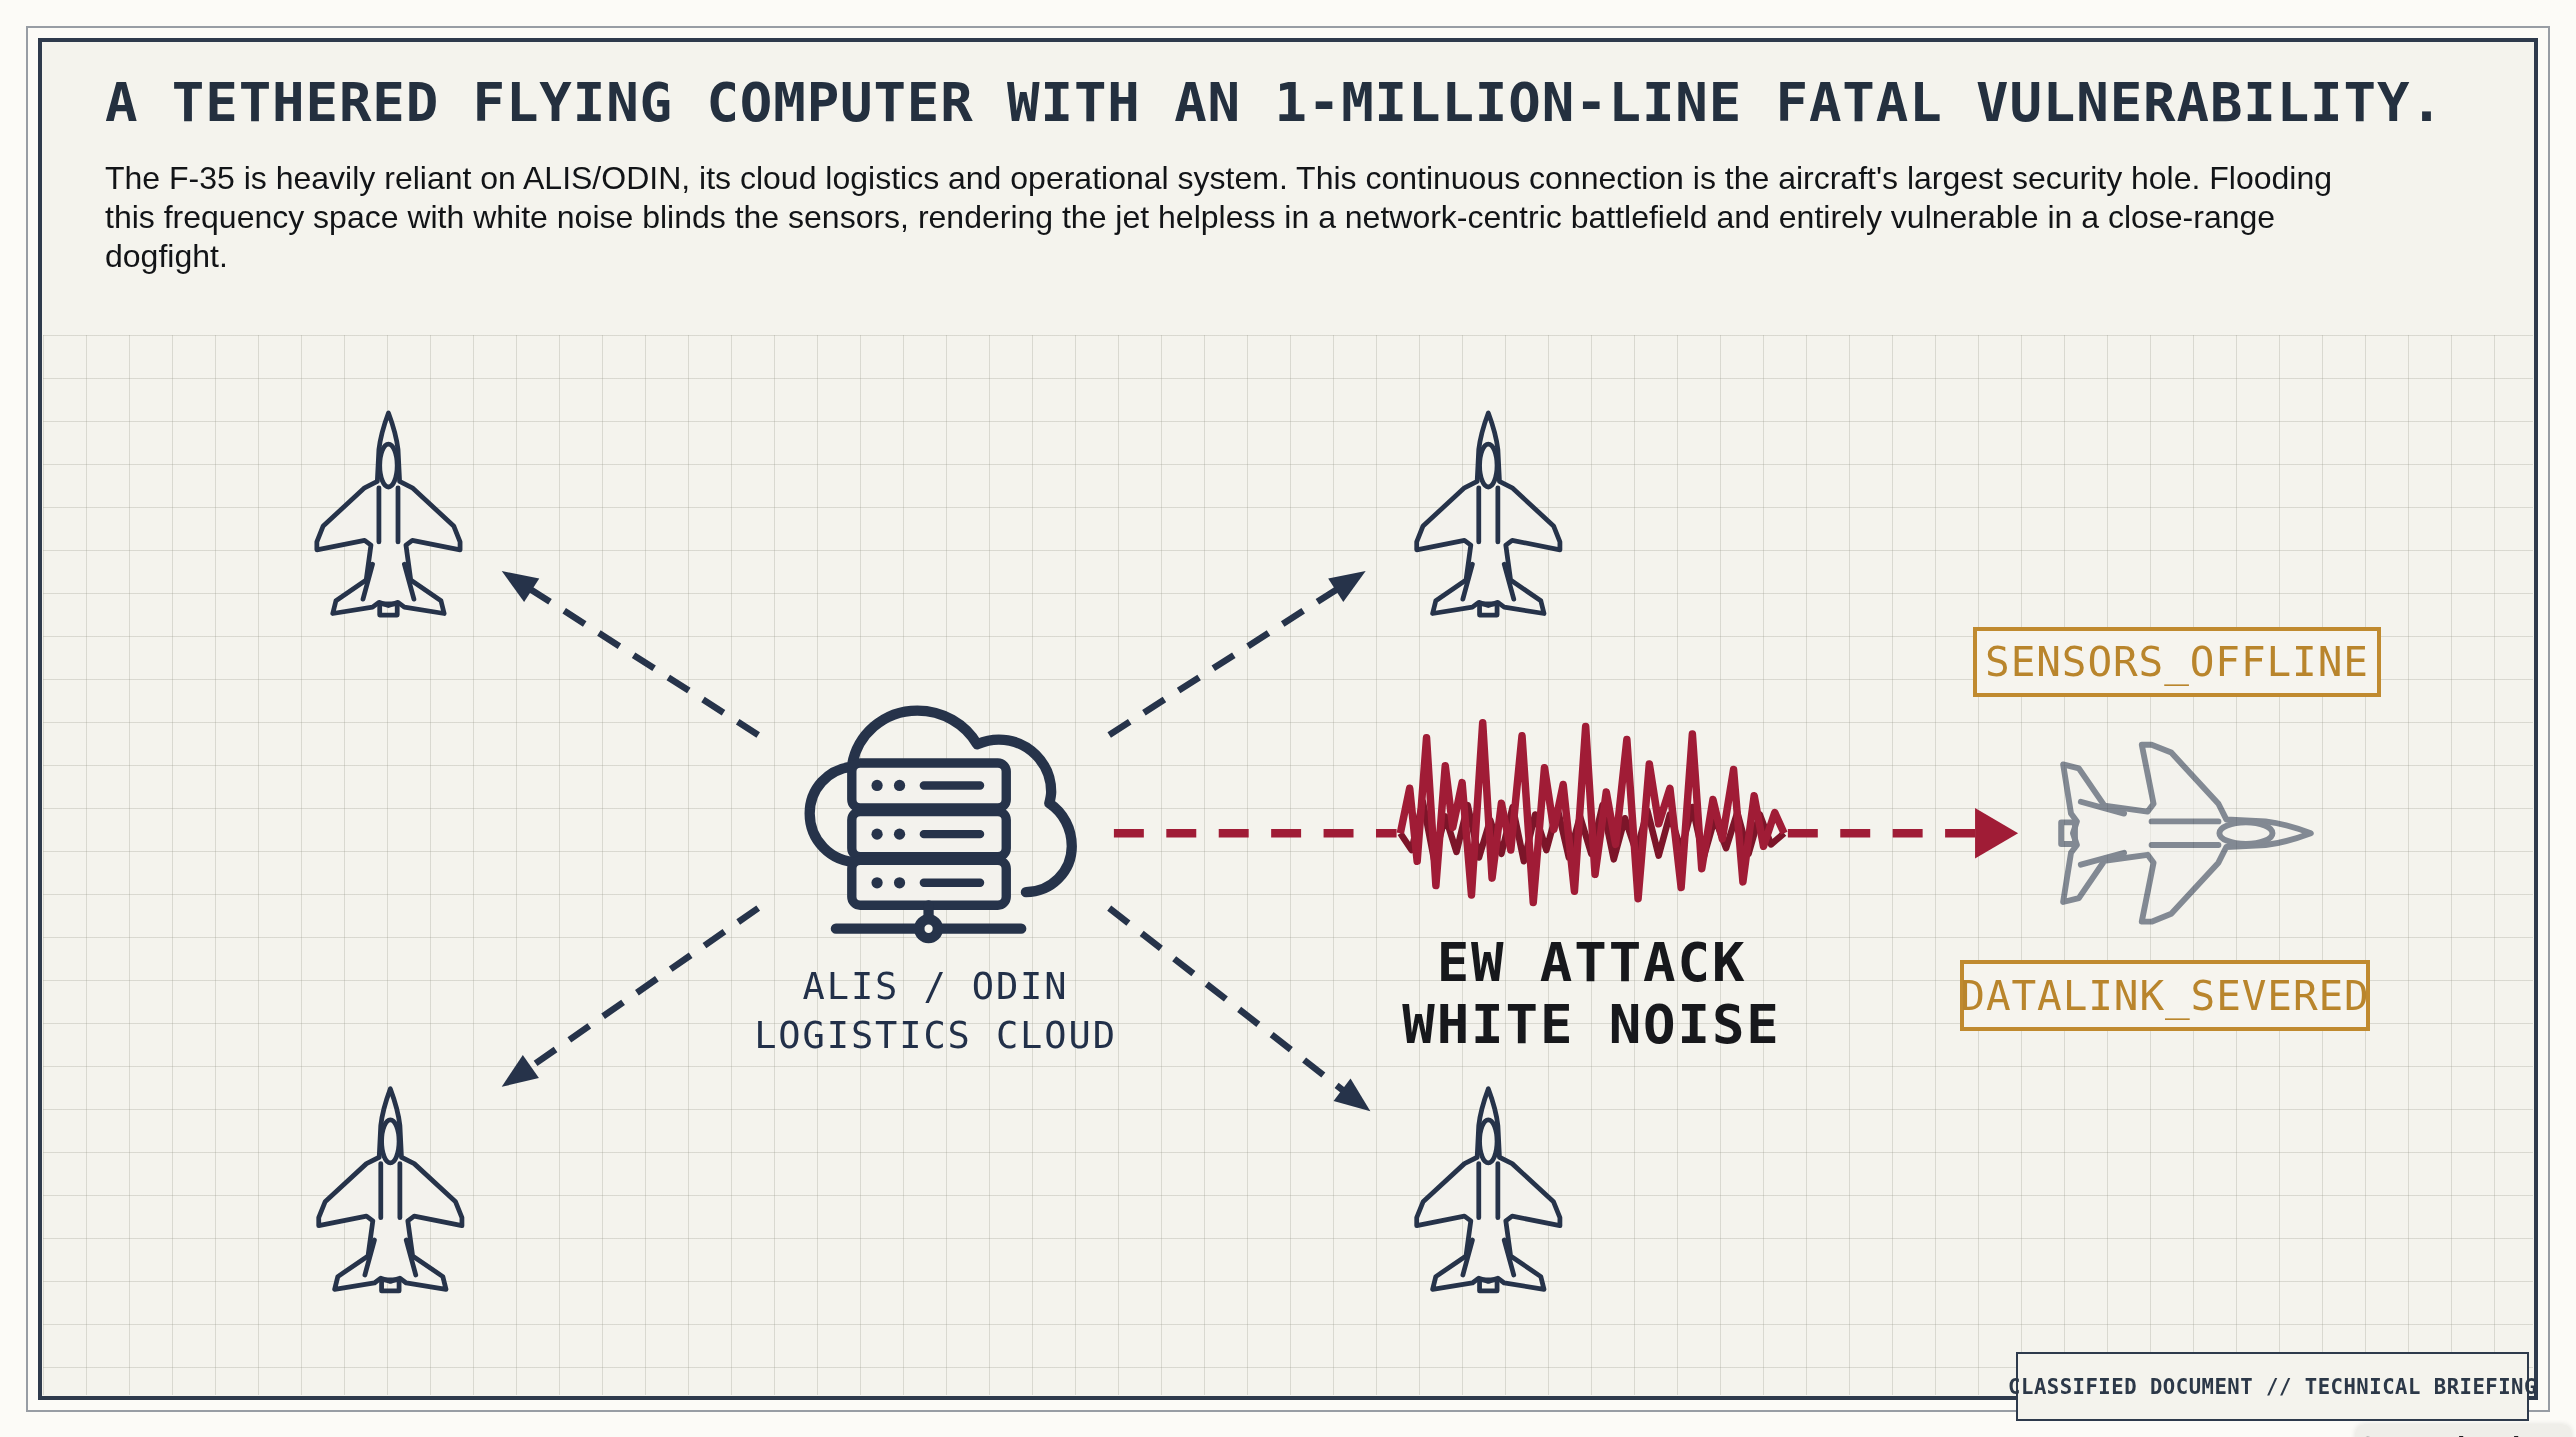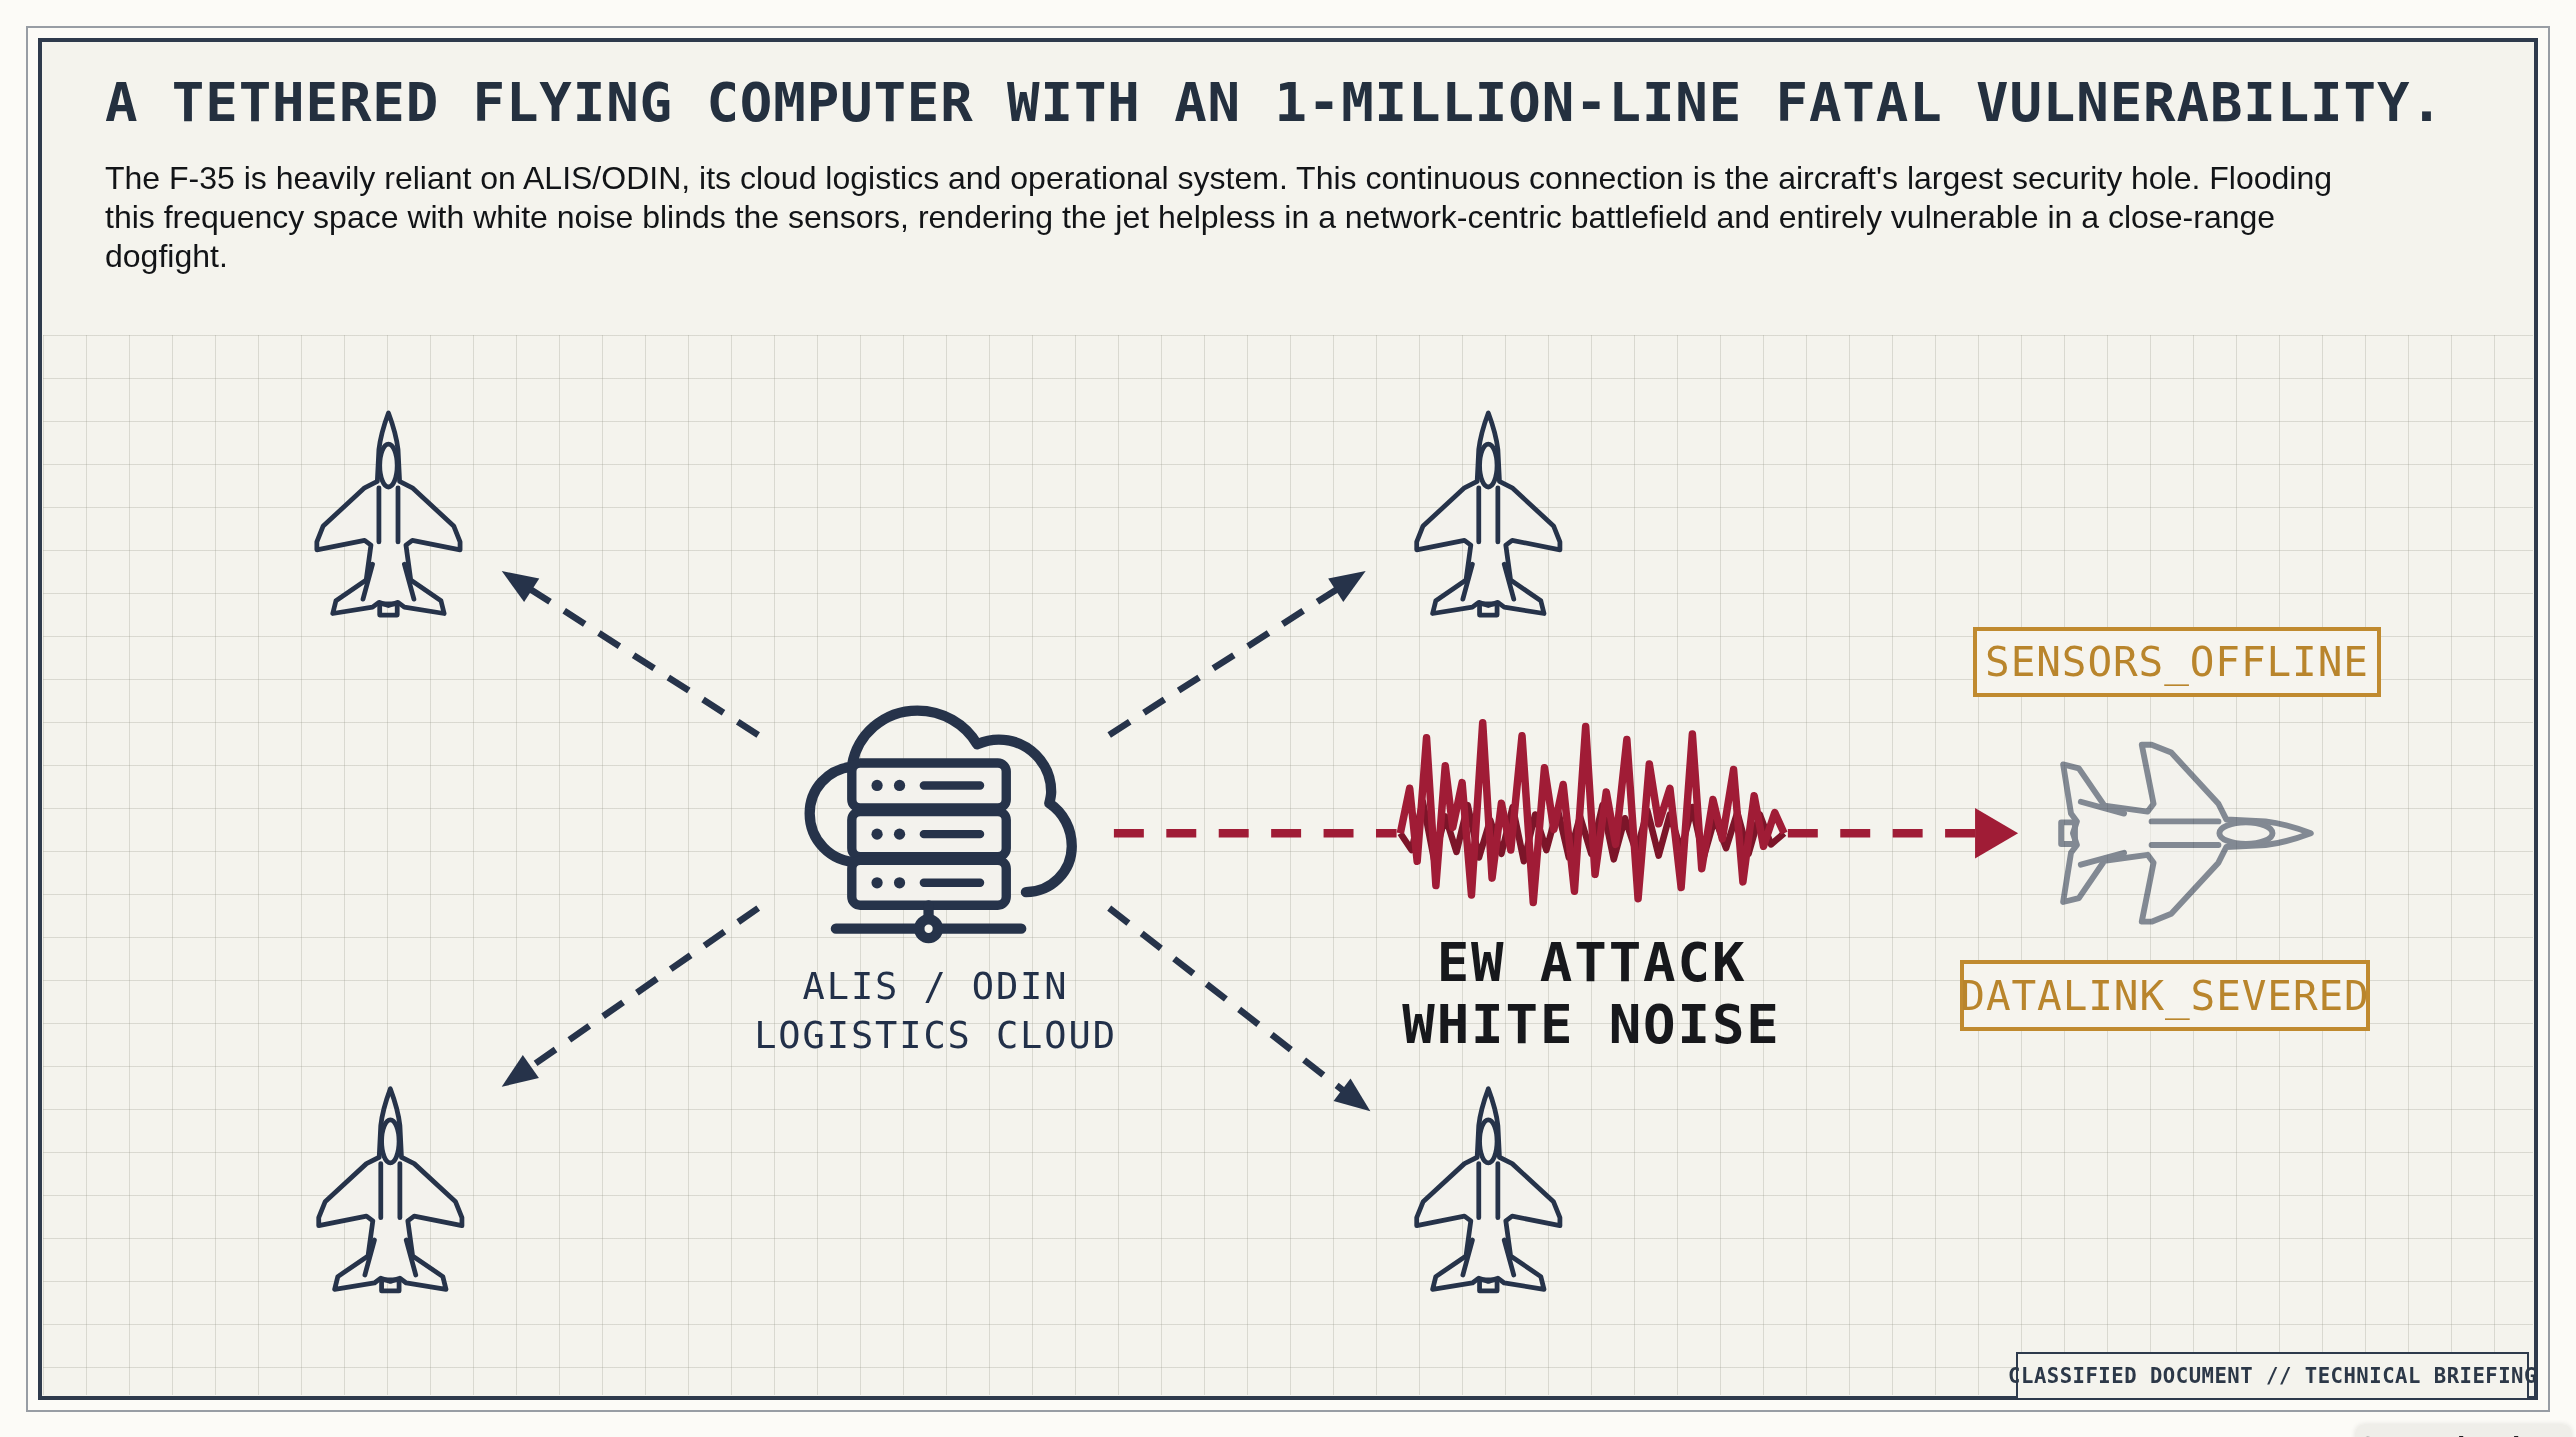--- a/index.html
+++ b/index.html
@@ -54,21 +54,21 @@
     letter-spacing:1.9px; color:#17181c; font-weight:700;
   }
   .status-badge {
     position:absolute; display:flex; align-items:center; justify-content:center;
     border:4.7px solid #c08a2f; background:#f6f4ee;
     color:#b9852c; font-size:41px; letter-spacing:0.9px; font-weight:500;
   }
   #badge-sensors  { left:1973px; top:627px;  width:408px; height:70px; }
   #badge-datalink { left:1960px; top:960px; width:410px; height:71px; }
   .classified-box {
-    position:absolute; left:2016px; top:1352px; width:513px; height:48px;
+    position:absolute; left:2016px; top:1352px; width:513px; height:69px;
     border:2.8px solid #2e3a4c; background:#f4f3ed;
     display:flex; align-items:center; justify-content:center;
     color:#2c3848; font-size:20.6px; letter-spacing:0.5px; font-weight:700;
     white-space:nowrap;
   }
   .brand-badge {
     position:absolute; left:2355px; top:1424px; width:217px; height:47px;
     background:rgba(238,237,232,0.95); border-radius:9.4px;
     display:flex; align-items:center; justify-content:center; gap:7px;
     box-shadow:0 0 5.6px rgba(0,0,0,0.10);

